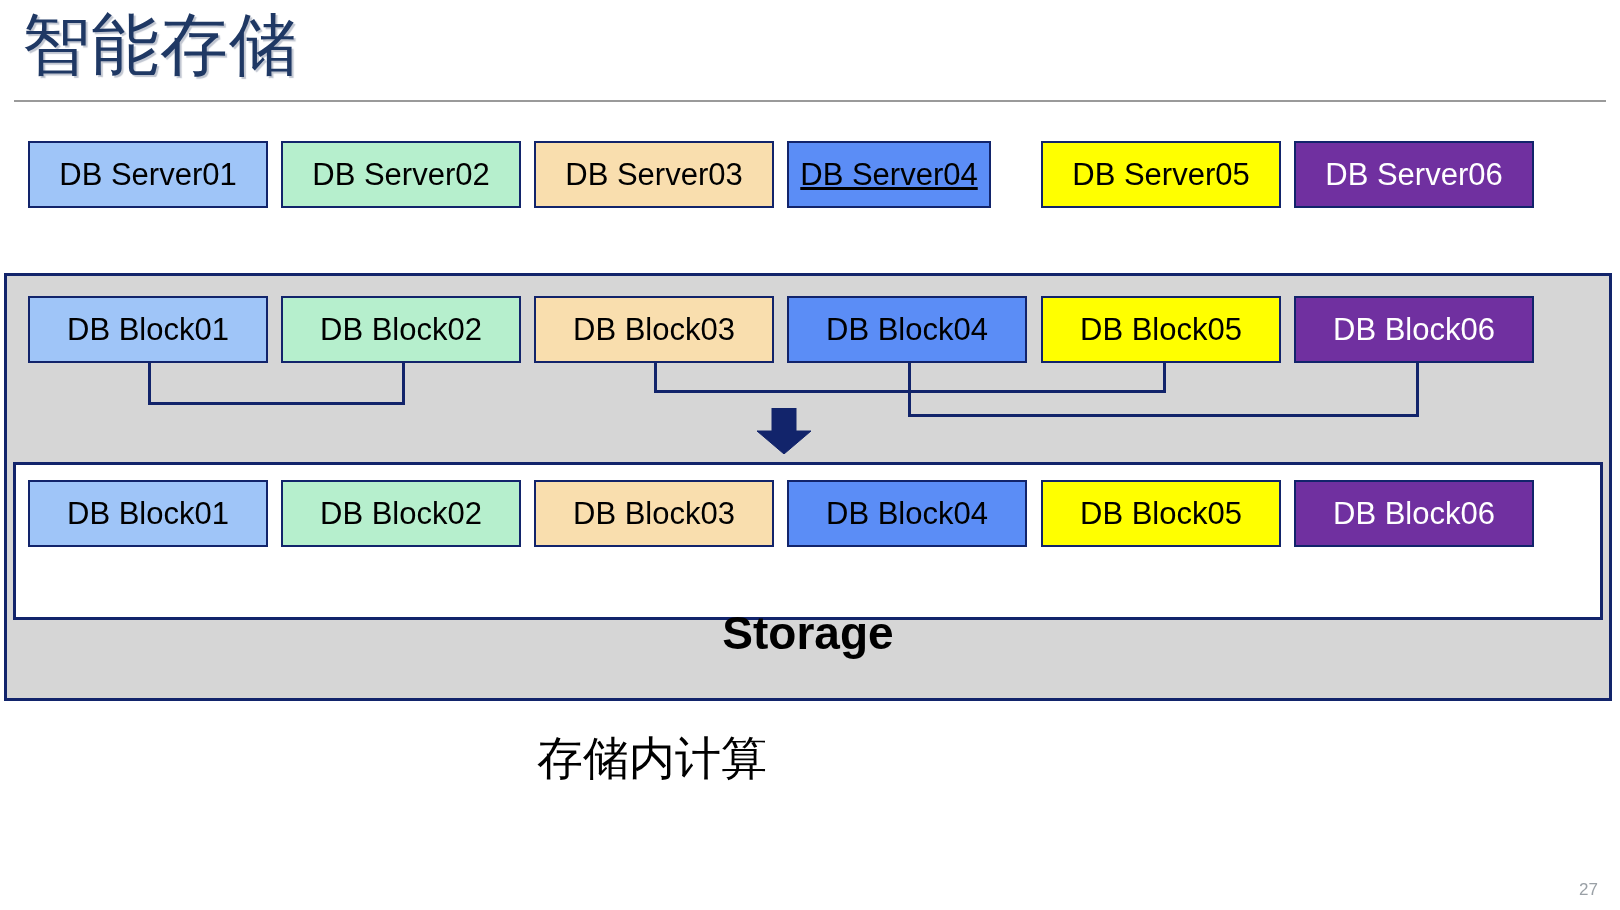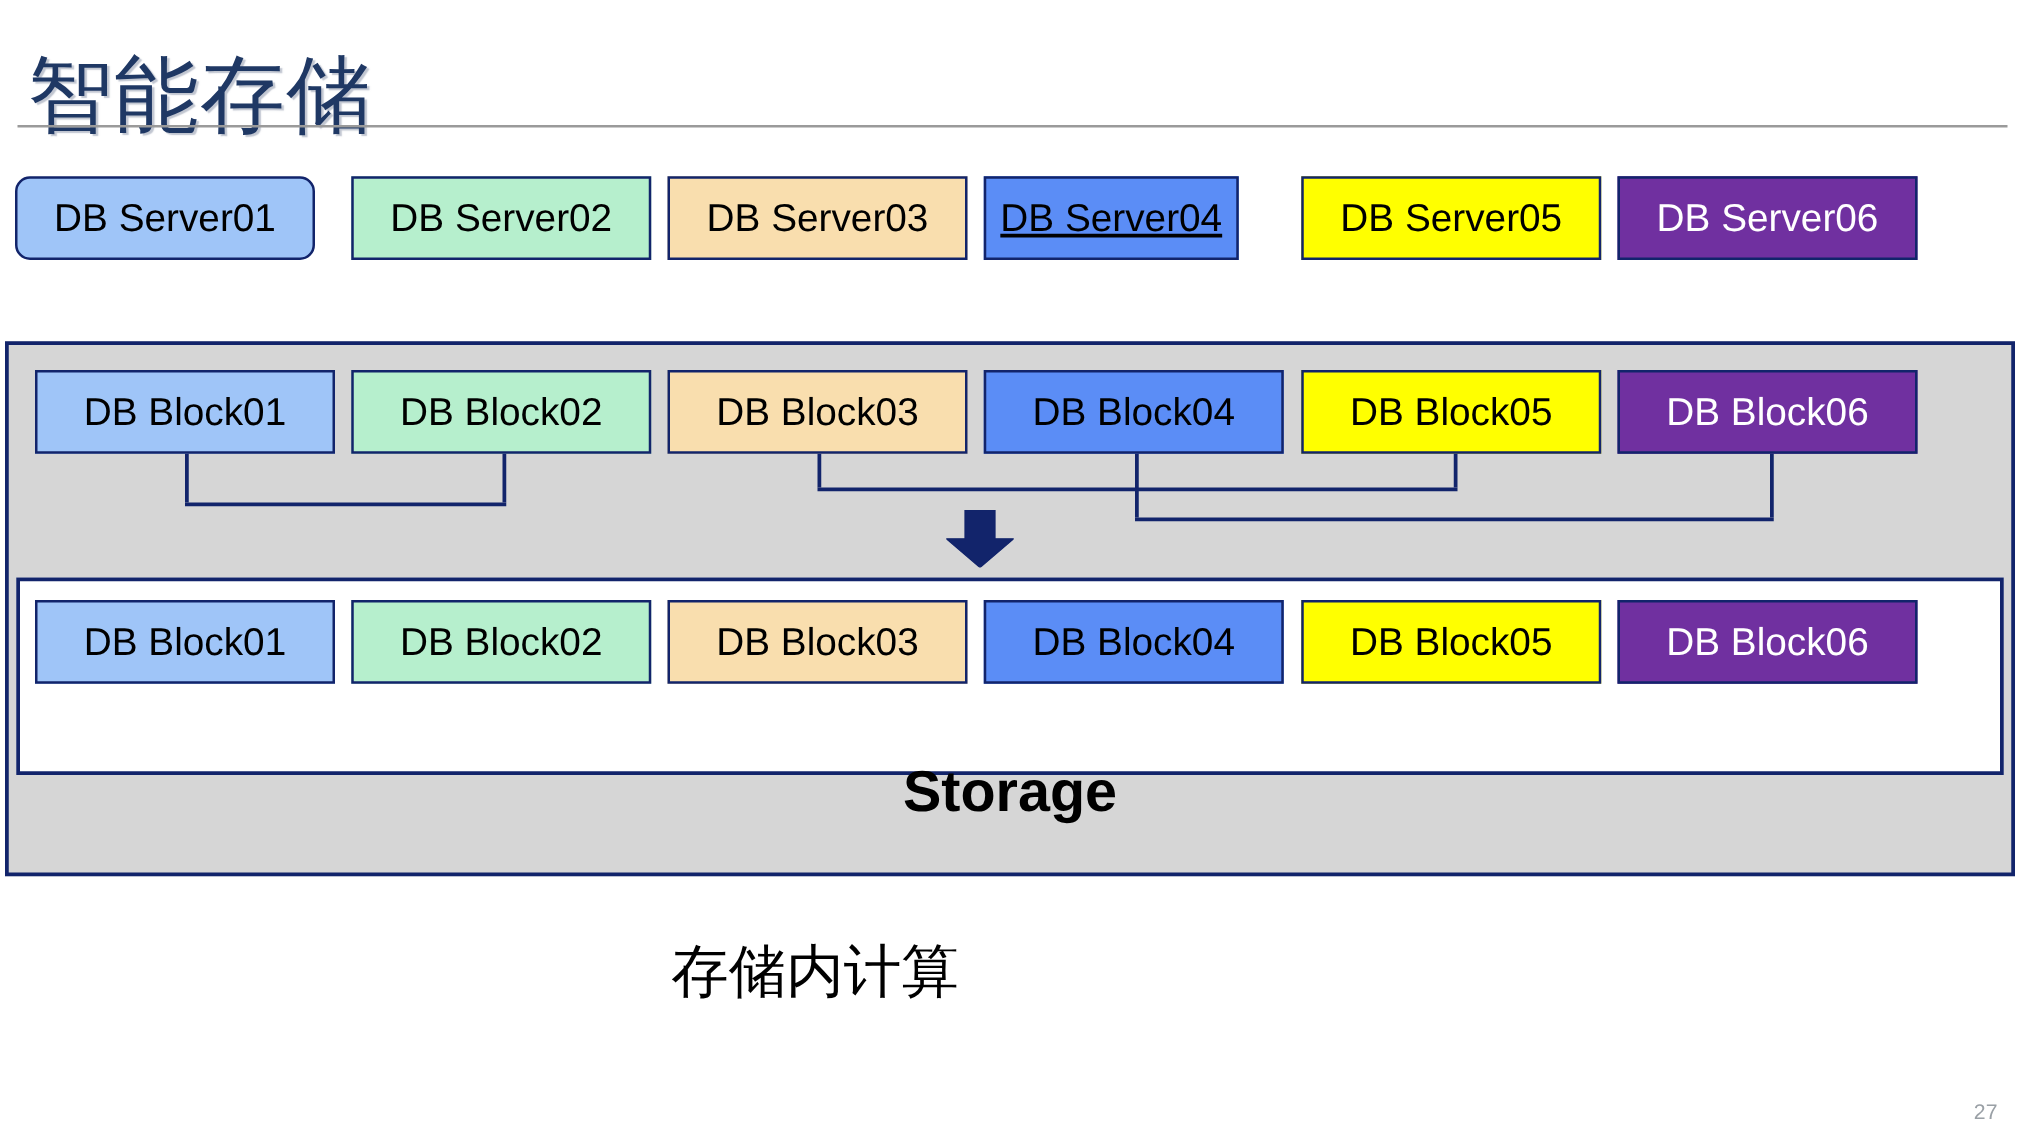--- a/index.html
+++ b/index.html
@@ -20,21 +20,20 @@
     position: absolute;
     left: 22px;
     top: 2px;
     font-size: 68px;
     line-height: 1.25;
     font-weight: 400;
     color: #1F3864;
     letter-spacing: 1px;
     text-shadow: 2px 2px 1px rgba(140,150,170,0.55);
     white-space: nowrap;
-    margin-top: 32px;
   }
   #title-rule {
     position: absolute;
     left: 14px;
     top: 100px;
     width: 1592px;
     height: 2px;
     background: #9a9a9a;
   }
 
@@ -106,21 +105,21 @@
     text-align: center;
     font-size: 46px;
     font-weight: bold;
     color: #000000;
   }
 
   
   #caption {
     position: absolute;
     left: 0;
-    top: 744px;
+    top: 725px;
     width: 1304px;
     text-align: center;
     font-size: 46px;
     line-height: 1.45;
     color: #000000;
   }
   #caption div { white-space: nowrap; }
 
   #page-number {
     position: absolute;
@@ -130,21 +129,21 @@
     color: #9aa0a6;
   }
 </style>
 </head>
 <body>
 
 <div id="slide-title">智能存储</div>
 <div id="title-rule"></div>
 
 <div id="server-row">
-    <div class="chip" style="left: 12px; width: 240px; background: rgb(159, 197, 248); color: rgb(0, 0, 0); border-radius: 12px;">DB Server01</div>
+    <div class="chip" style="left: 28px; width: 240px; background: rgb(159, 197, 248); color: rgb(0, 0, 0);">DB Server01</div>
     <div class="chip" style="left: 281px; width: 240px; background: rgb(182, 239, 205); color: rgb(0, 0, 0);">DB Server02</div>
     <div class="chip" style="left: 534px; width: 240px; background: rgb(249, 222, 174); color: rgb(0, 0, 0);">DB Server03</div>
     <div class="chip" style="left: 787px; width: 204px; background: rgb(91, 141, 246); color: rgb(0, 0, 0); text-decoration: underline;">DB Server04</div>
     <div class="chip" style="left: 1041px; width: 240px; background: rgb(255, 255, 0); color: rgb(0, 0, 0); text-align: right;">DB Server05</div>
     <div class="chip white-text" style="left: 1294px; width: 240px; background: rgb(112, 48, 160); color: rgb(255, 255, 255);">DB Server06</div>
   </div>
 
 <div id="storage-container"></div>
 
 <div id="block-row-top">

